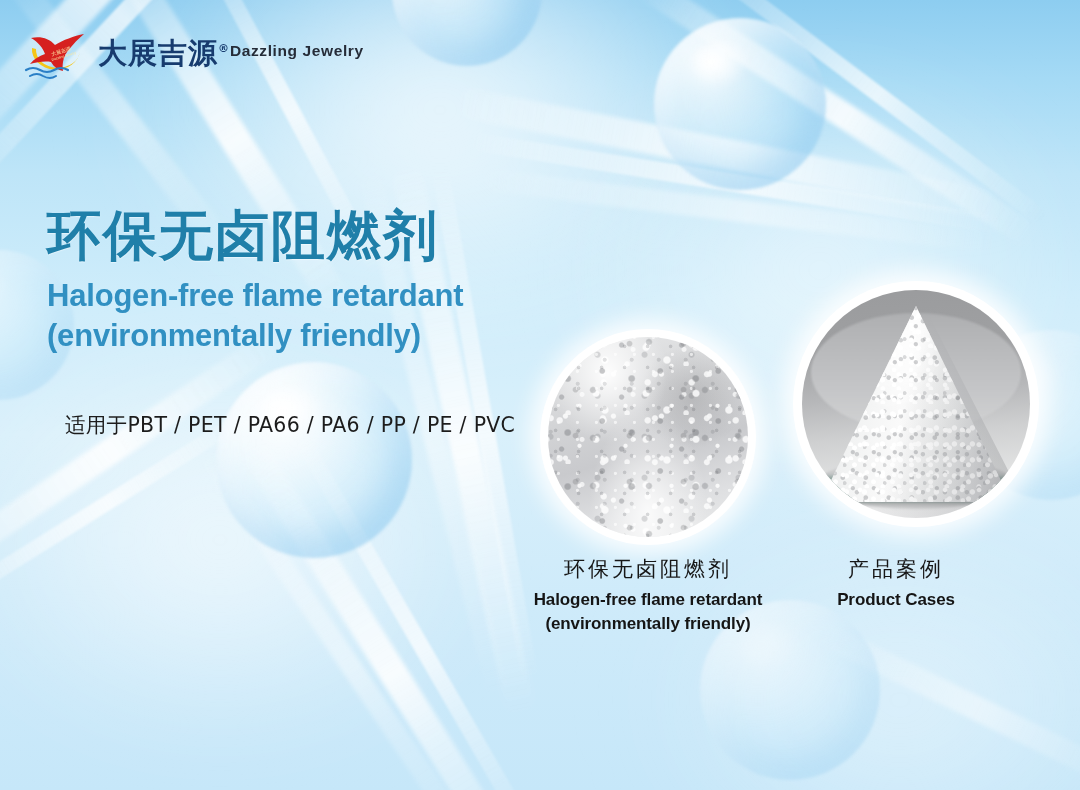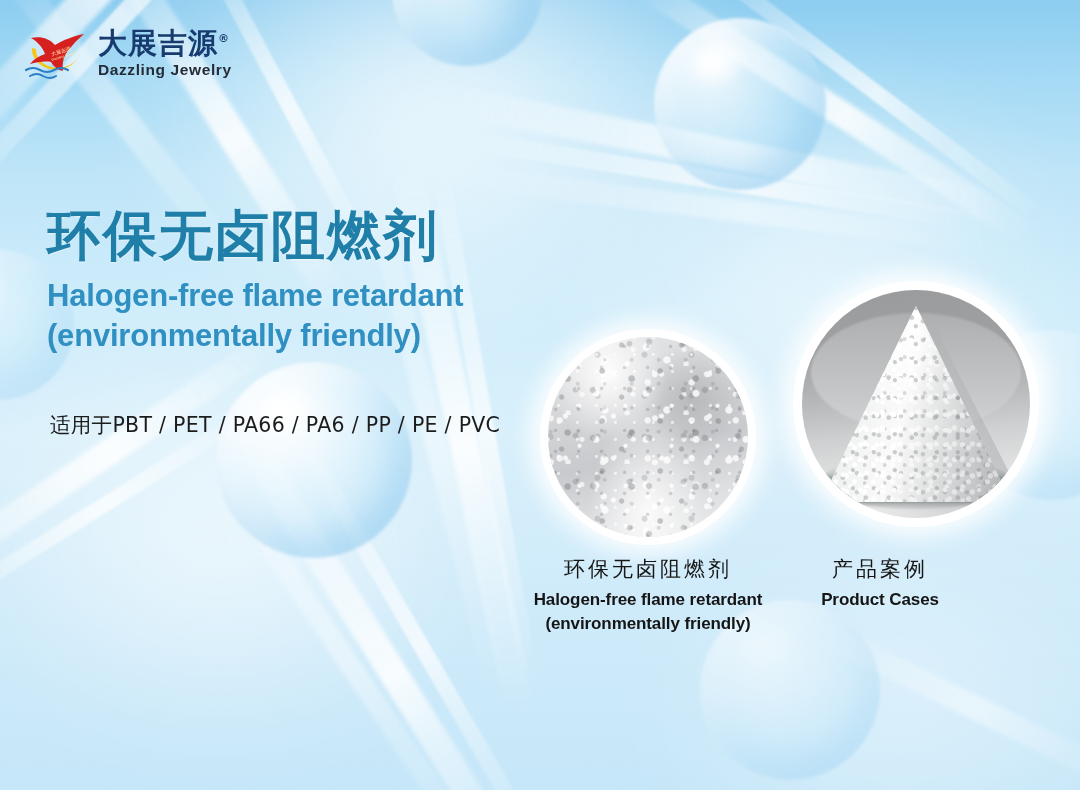--- a/index.html
+++ b/index.html
@@ -69,21 +69,21 @@
   .atom::after{
     content:""; position:absolute; left:22%; top:14%;
     width:34%; height:26%; border-radius:50%;
     background:radial-gradient(ellipse at 40% 40%, rgba(255,255,255,.95), rgba(255,255,255,0) 70%);
     filter:blur(3px);
   }
 
   
   #logo { position:absolute; left:22px; top:26px; display:flex; align-items:center; gap:8px; }
   .logo-mark { position:relative; width:68px; height:54px; }
-  .logo-text { display:flex; flex-direction:column; line-height:1; }
+  .logo-text { display:flex; flex-direction:row; line-height:1; }
   .logo-cn {
     font-family:"DejaVu Sans","Liberation Sans",sans-serif;
     font-size:29px; font-weight:700; color:#173b6e;
     letter-spacing:1px; position:relative; white-space:nowrap;
   }
   .logo-reg { font-size:11px; vertical-align:super; font-weight:700; }
   .logo-en {
     font-family:"Liberation Sans",sans-serif;
     font-size:15.5px; font-weight:700; color:#252c38;
     letter-spacing:.6px; margin-top:4px; white-space:nowrap;
@@ -98,21 +98,21 @@
     font-size:54px; font-weight:700; color:#1f7fa9;
     letter-spacing:2px; line-height:1.12; white-space:nowrap;
     text-shadow:0 1px 1px rgba(255,255,255,.5);
   }
   .h-en {
     font-family:"Liberation Sans",sans-serif;
     font-size:31px; font-weight:700; color:#3190c2;
     line-height:1.28; margin-top:10px; letter-spacing:-.2px;
   }
 
-  #applic { position:absolute; left:50px; top:410px; width:500px; }
+  #applic { position:absolute; left:65px; top:410px; width:500px; }
   .ap-cn {
     font-family:"DejaVu Sans","Liberation Sans",sans-serif;
     font-size:20.5px; font-weight:400; color:#1c1c1c;
     line-height:1.55; letter-spacing:.3px;
   }
   .ap-en {
     font-family:"Liberation Sans",sans-serif;
     font-size:17.5px; font-weight:700; color:#111;
     line-height:1.48; margin-top:16px; letter-spacing:-.1px;
   }
@@ -333,20 +333,20 @@
   </div>
 
   <div class="cap" style="left:488px; top:556px; width:320px;">
     <div class="cap-cn">环保无卤阻燃剂</div>
     <div class="cap-en">
       <div>Halogen-free flame retardant</div>
       <div>(environmentally friendly)</div>
     </div>
   </div>
 
-  <div class="cap" style="left:760px; top:556px; width:240px;">
+  <div class="cap" style="left:776px; top:556px; width:240px;">
     <div class="cap-cn">产品案例</div>
     <div class="cap-en">
       <div>Product Cases</div>
     </div>
   </div>
 
 </div>
 
 </body></html>

